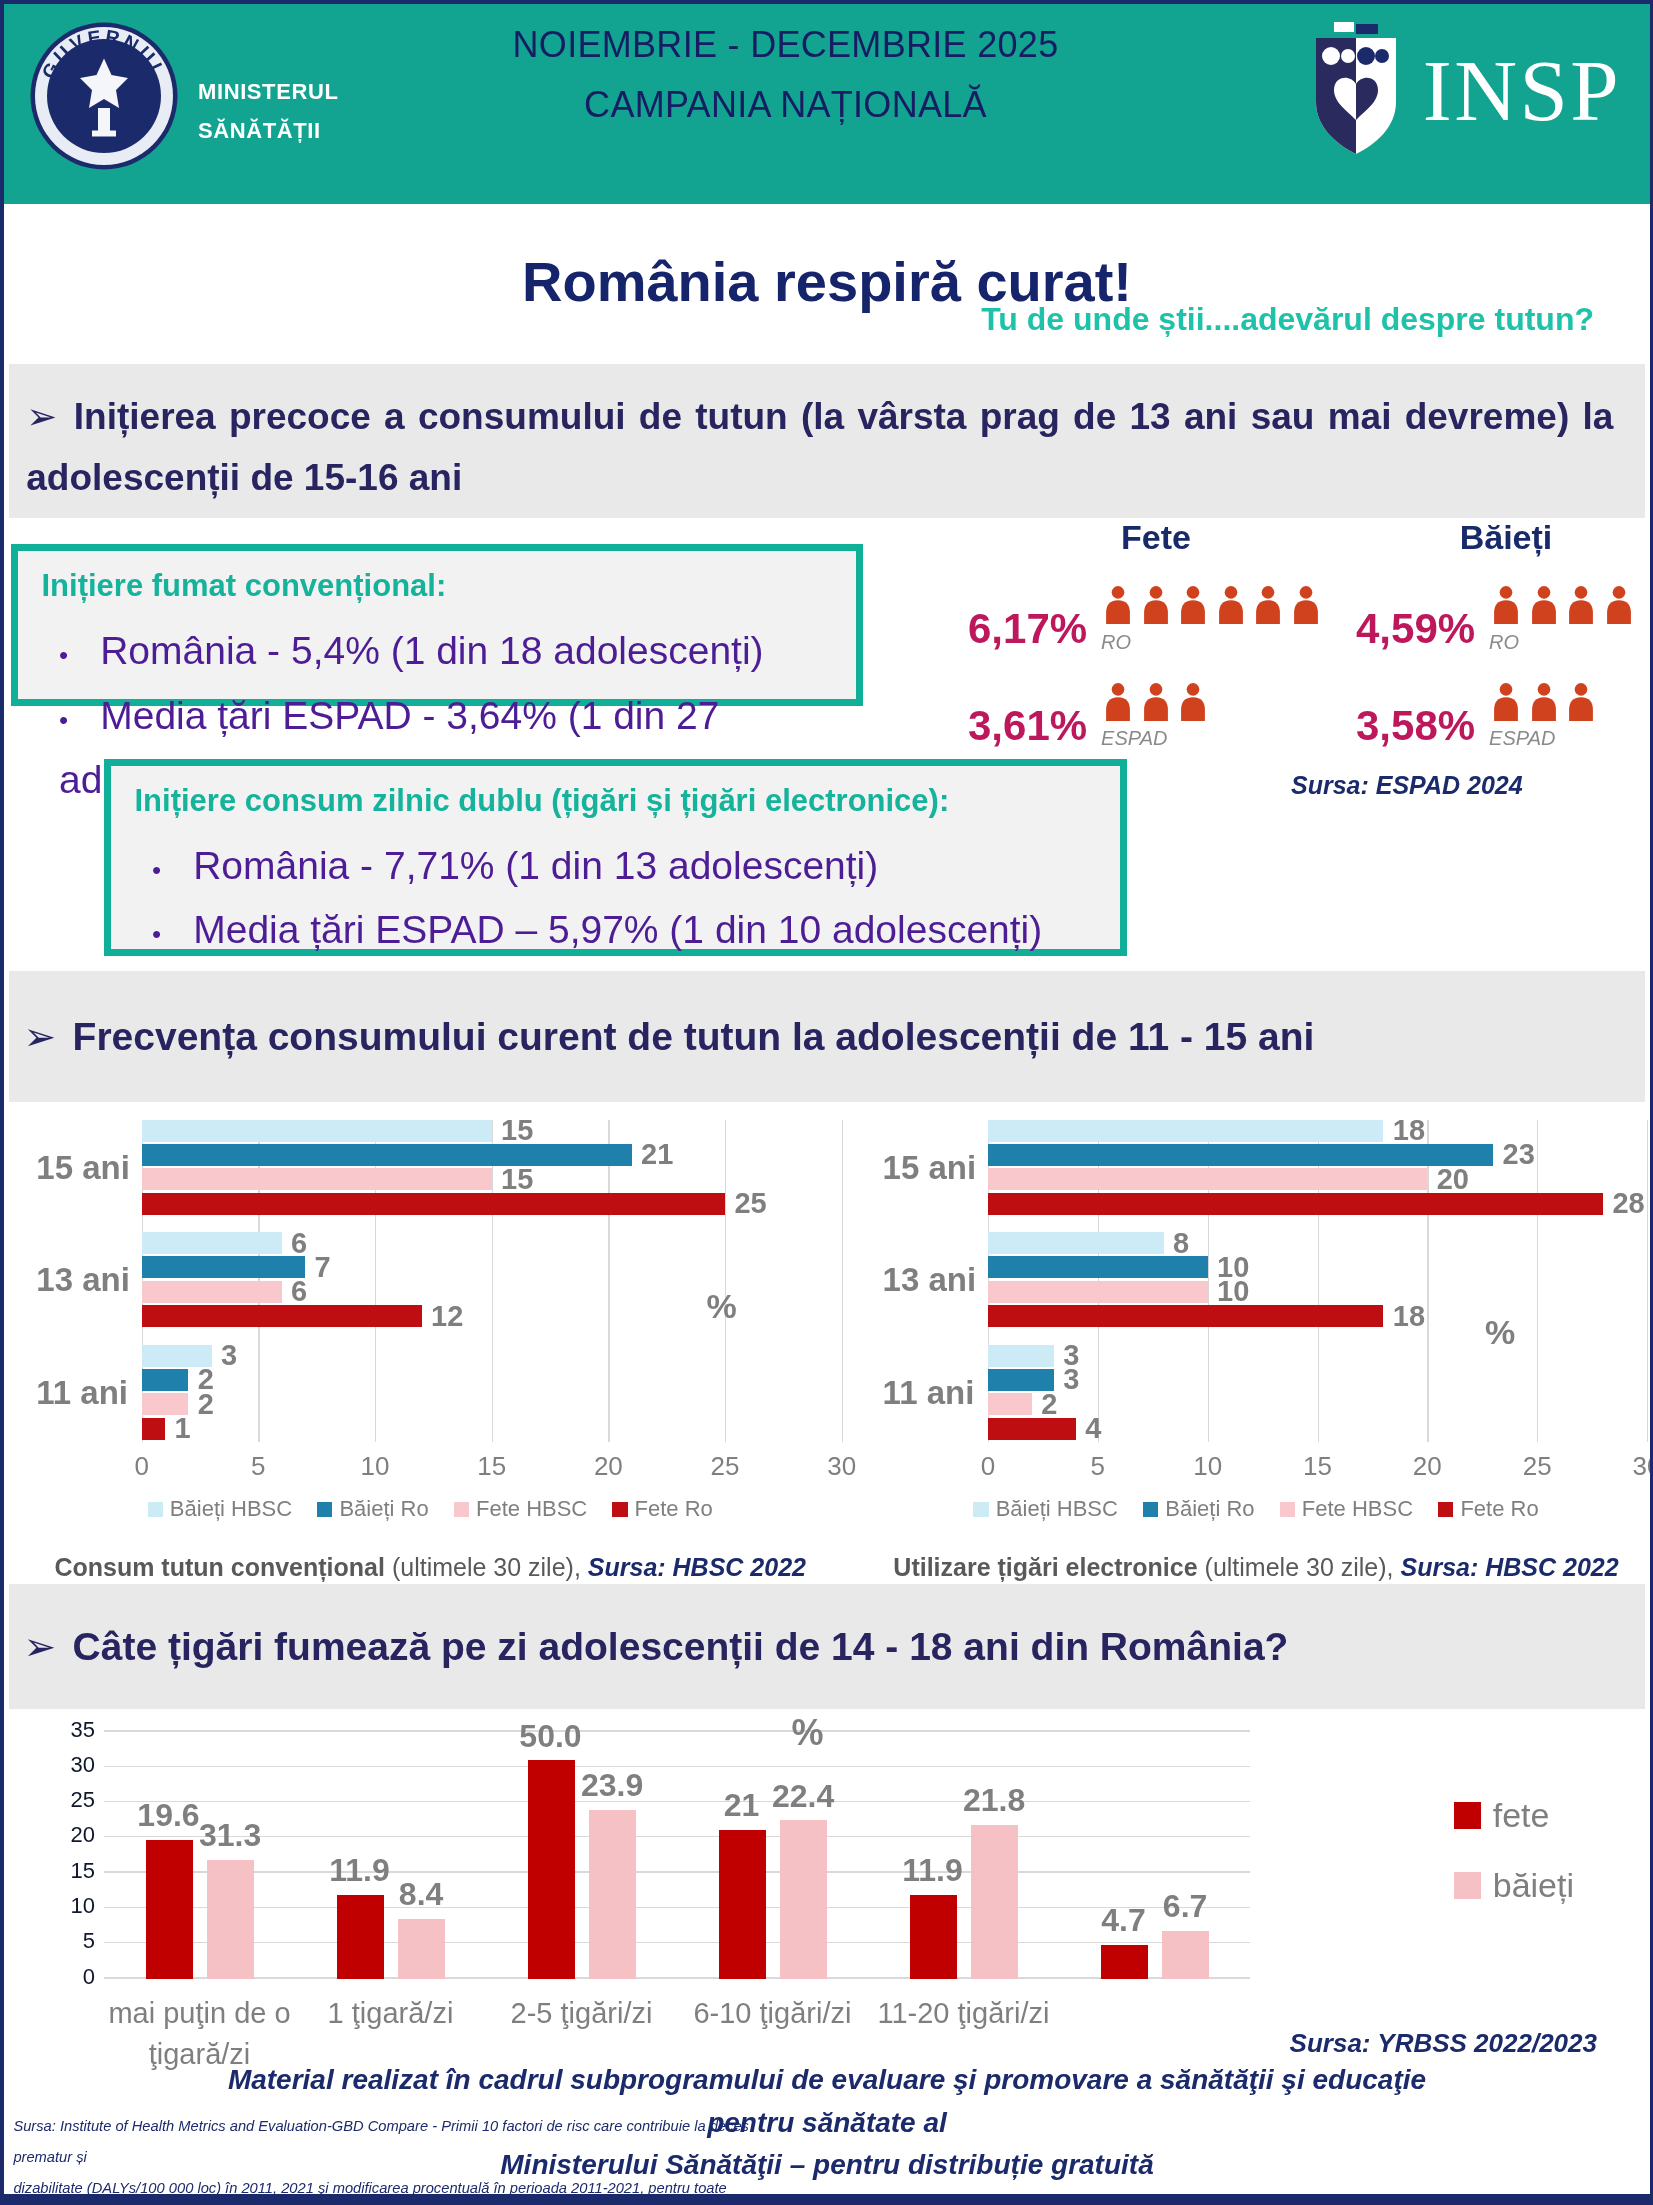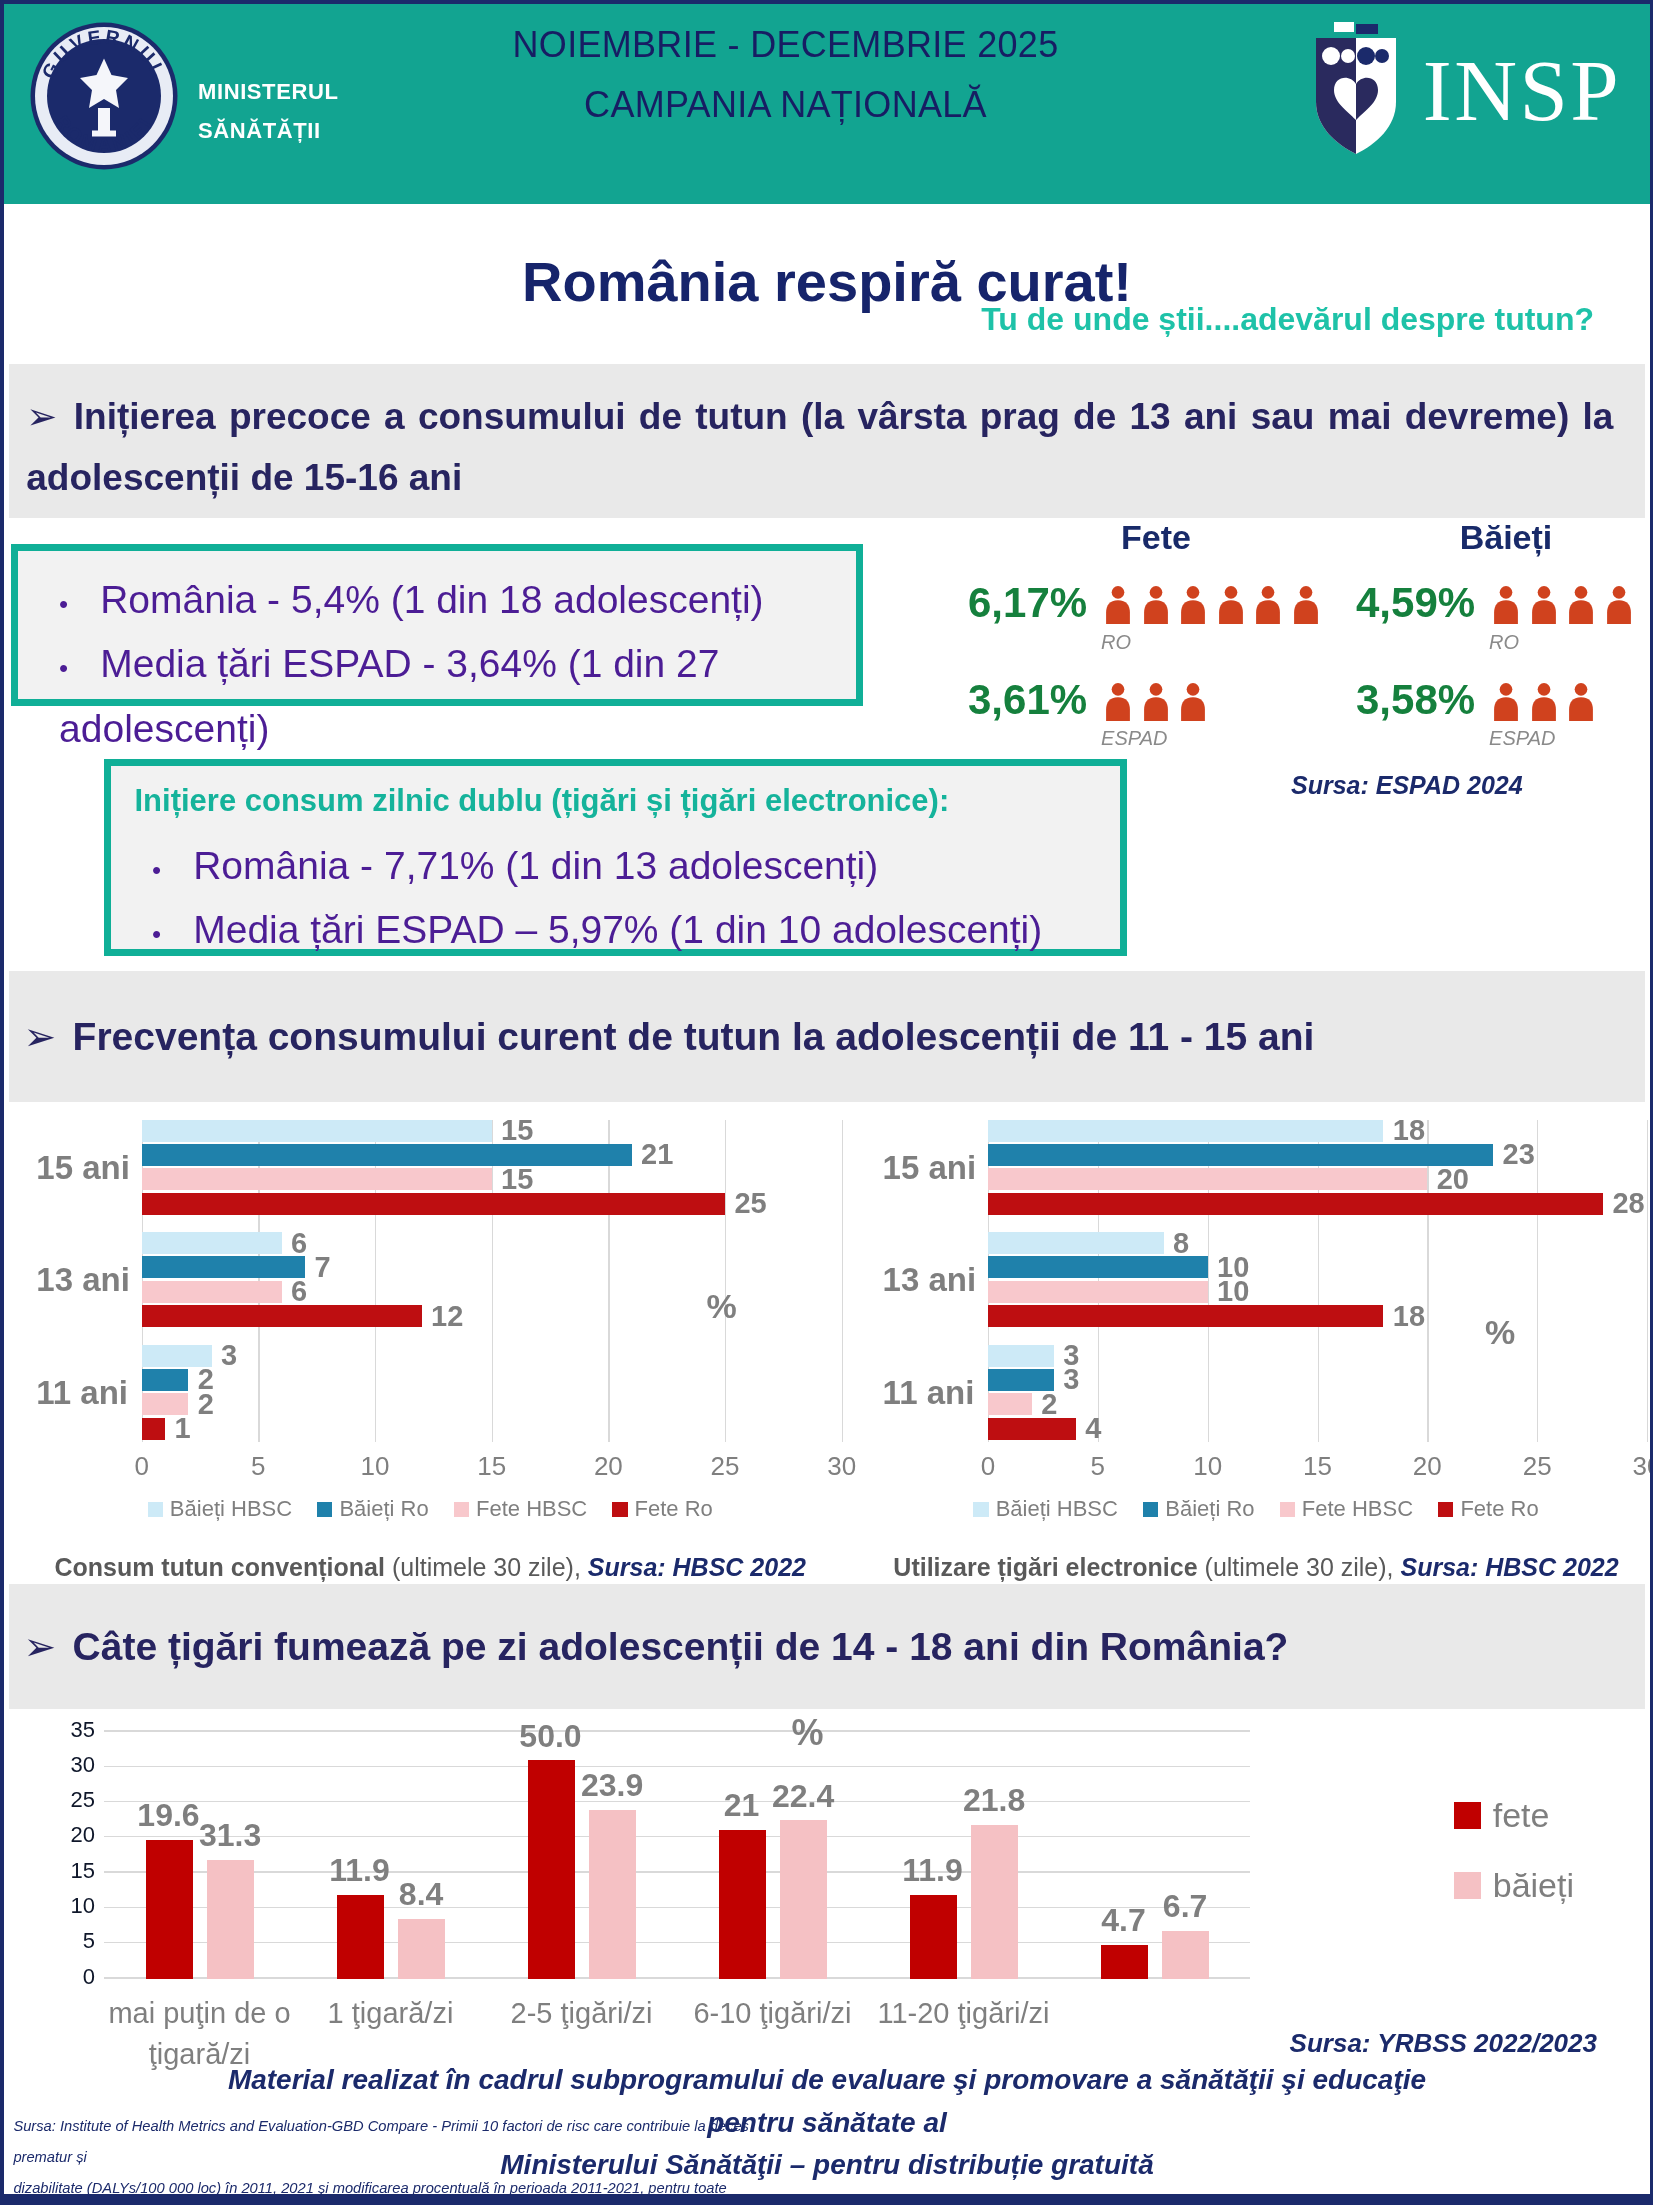--- a/index.html
+++ b/index.html
@@ -30,21 +30,21 @@
   .gbox .btitle{color:#15b39b;font-size:31px;font-weight:700;margin-bottom:15.3px;}
   .gbox ul{margin:0;padding-left:17.6px;list-style:none;}
   .gbox li{color:#4c1d95;font-size:39px;font-weight:400;line-height:1.65;}
   .gbox li::before{content:"•";margin-right:32px;font-size:26px;}
   .picto{position:absolute;left:964px;top:0;width:688px;height:306px;}
   .pcol{position:absolute;top:0;}
   .pcol-fete{left:0;width:376px;}
   .pcol-baieti{left:388px;width:300px;}
   .phead{text-align:center;color:#182a69;font-size:34px;font-weight:700;}
   .prow{display:flex;align-items:flex-start;gap:14px;margin-top:25px;}
-  .ppct{color:#15803d;font-size:42px;font-weight:700;line-height:1.0;margin-top:0;white-space:nowrap;}
+  .ppct{color:#be185d;font-size:42px;font-weight:700;line-height:1.0;margin-top:26px;white-space:nowrap;}
   .picons .irow{display:flex;gap:3.5px;}
   .person{width:34px;height:45px;}
   .plab{color:#8a8a8a;font-size:20px;font-style:italic;margin-top:3.5px;}
   .espad-src{position:absolute;left:1287px;top:253px;color:#1b2a6b;font-size:25px;font-weight:700;font-style:italic;}
   
   .charts-row{position:absolute;top:1098px;left:0;right:0;height:482px;}
   .hchart{position:absolute;top:0;}
   .hchart-0{left:14.7px;width:823px;}
   .hchart-1{left:861px;width:782px;}
   .hbody{display:flex;padding-top:17.6px;}
@@ -139,20 +139,21 @@
     </div>
   </header>
 
   <h1 class="h1">România respiră curat!</h1>
   <div class="subtitle">Tu de unde știi....adevărul despre tutun?</div>
 
   <div class="band band1"><span class="arrow">➢</span><span>Inițierea precoce a consumului de tutun (la vârsta prag de 13 ani sau mai devreme) la adolescenții de 15-16 ani</span></div>
 
   <section class="stats">
     <div class="gbox box1">
+      <div class="btitle">Inițiere fumat convențional:</div>
       <ul>
         <li>România  - 5,4% (1 din 18 adolescenți)</li>
         <li>Media țări ESPAD - 3,64% (1 din 27 adolescenți)</li>
       </ul>
     </div>
 
     <div class="picto">
       <div class="pcol pcol-fete">
         <div class="phead">Fete</div>
         <div id="picto-fete">

